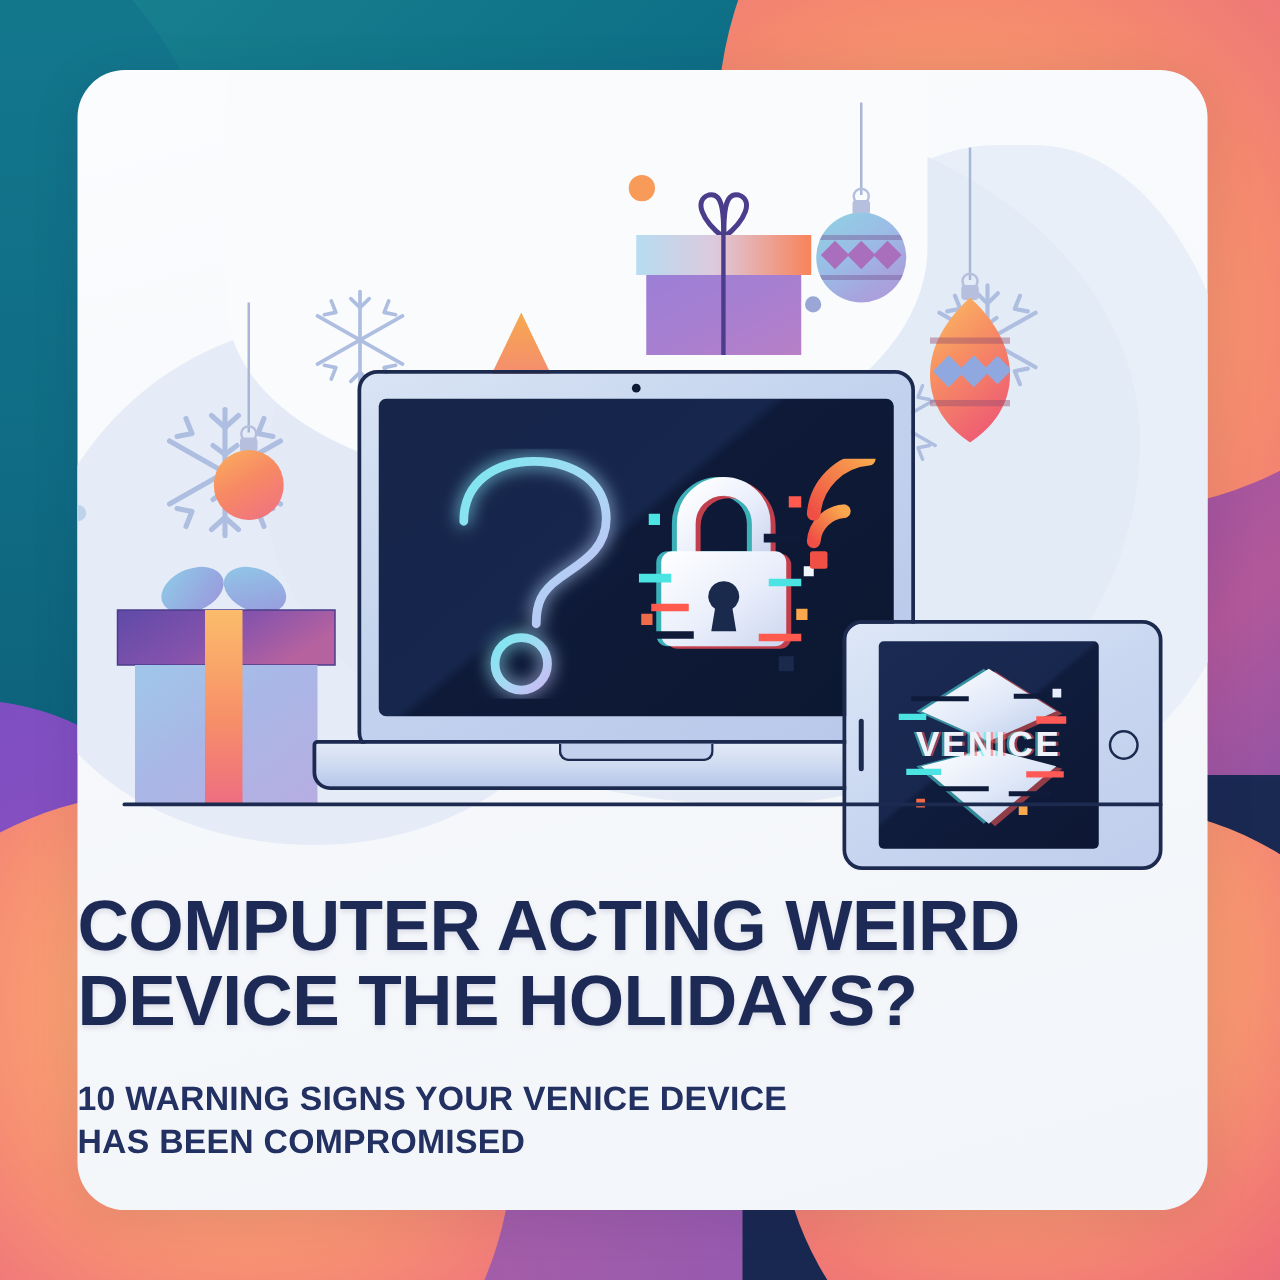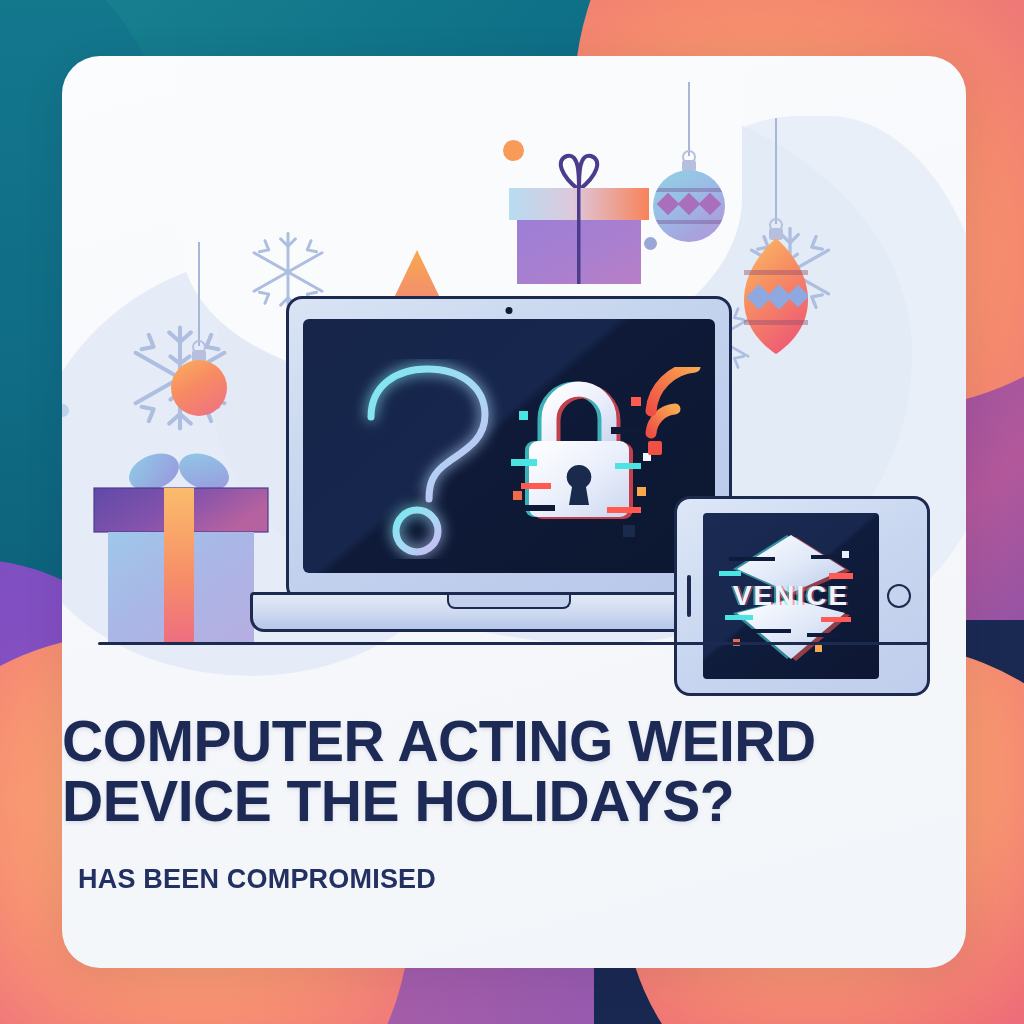--- a/index.html
+++ b/index.html
@@ -177,21 +177,21 @@
     color:#1d2a55;font-weight:700;font-size:57px;line-height:1.06;
     letter-spacing:-0.5px;margin:0;
     text-shadow:0 2px 4px rgba(40,50,100,.12);
     font-family:"Liberation Sans", sans-serif;
   }
   .headline .l2{display:block;}
   .subhead{
     margin:30px 0 0 0;color:#233162;font-weight:700;font-size:27px;line-height:1.28;
     letter-spacing:.2px;font-family:"Liberation Sans", sans-serif;
   }
-  .subhead .l2{display:block;padding-left:16px;}
+  .subhead .l2{display:block;}
 </style>
 </head>
 <body>
 
 <div id="poster">
 
   <div class="bg-base"></div>
   <div class="bg-blob blob-purple-topleft"></div>
   <div class="bg-blob blob-teal-top"></div>
   <div class="bg-blob blob-teal-left"></div>
@@ -523,18 +523,19 @@
 
       <div class="ground"></div>
     </div>
 
     <div class="textblock">
       <h1 class="headline">
         <span>COMPUTER ACTING WEIRD</span>
         <span class="l2">DEVICE THE HOLIDAYS?</span>
       </h1>
       <p class="subhead">
+        <span>10 WARNING SIGNS YOUR VENICE DEVICE</span>
         <span class="l2">HAS BEEN COMPROMISED</span>
       </p>
     </div>
 
   </div>
 </div>
 
 </body></html>

